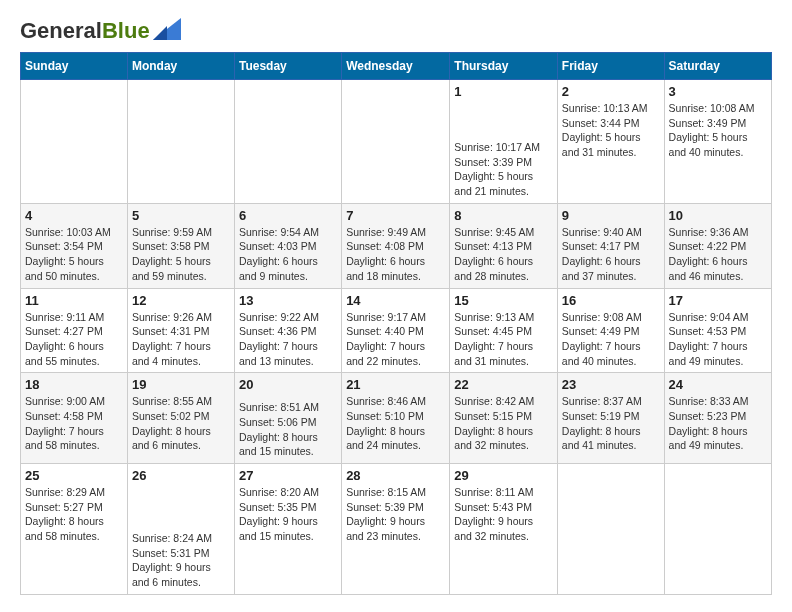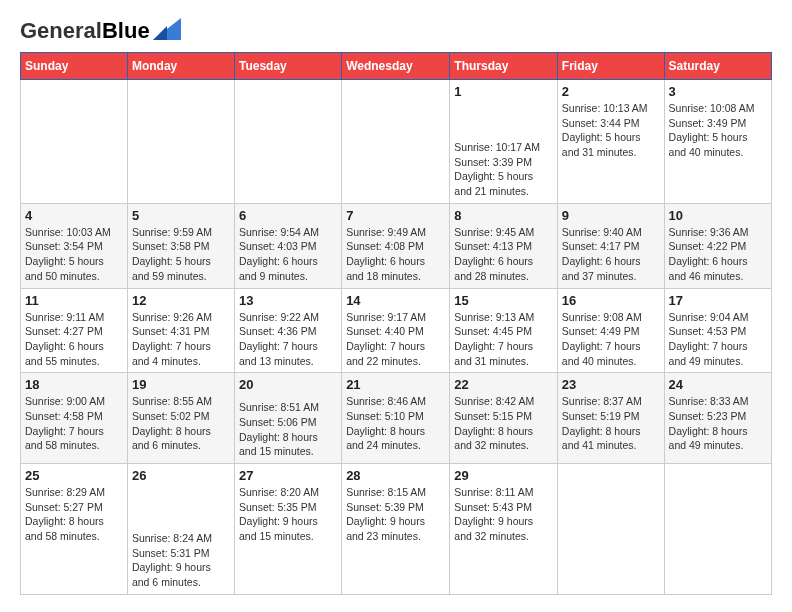--- a/index.html
+++ b/index.html
@@ -21,21 +21,21 @@
       flex-direction: column;
       align-items: flex-start;
     }
     .logo-text {
       font-size: 22px;
       font-weight: bold;
       color: #333;
       line-height: 1;
     }
     .logo-text span.general { color: #333; }
-    .logo-text span.blue { color: #000000; }
+    .logo-text span.blue { color: #4d7c0f; }
     .logo-row {
       display: flex;
       align-items: center;
     }
     .title-block {
       text-align: right;
     }
     .month-title {
       font-size: 36px;
       font-weight: bold;
@@ -45,21 +45,21 @@
     .location-title {
       font-size: 18px;
       color: #555;
     }
     table {
       width: 100%;
       border-collapse: collapse;
       font-size: 11px;
     }
     thead tr th {
-      background-color: #ef4444;
+      background-color: #0369a1;
       color: #fff;
       padding: 6px 4px;
       text-align: left;
       font-size: 12px;
       font-weight: bold;
       border: 1px solid #2c62b0;
     }
     tbody tr td {
       border: 1px solid #ccc;
       vertical-align: top;

